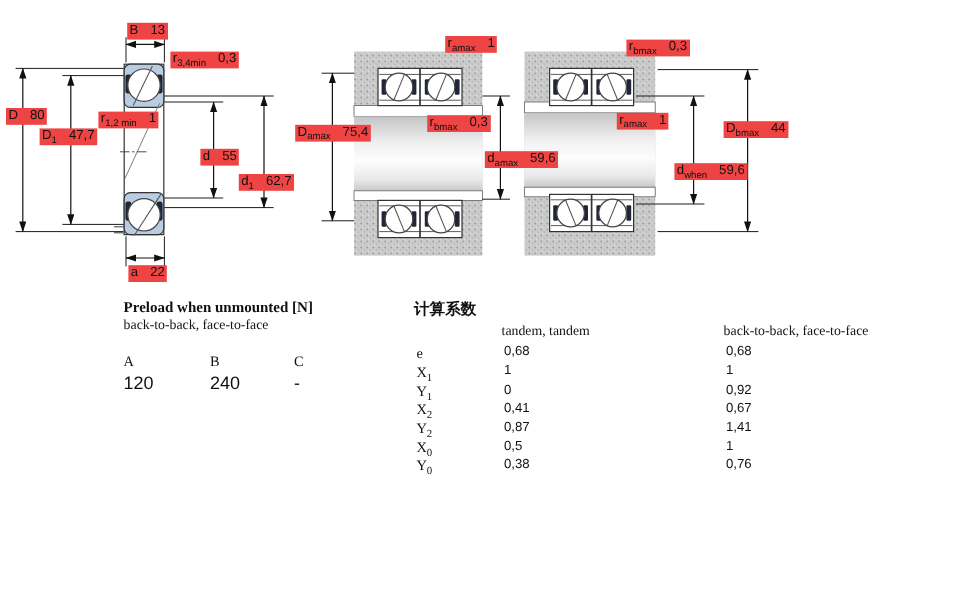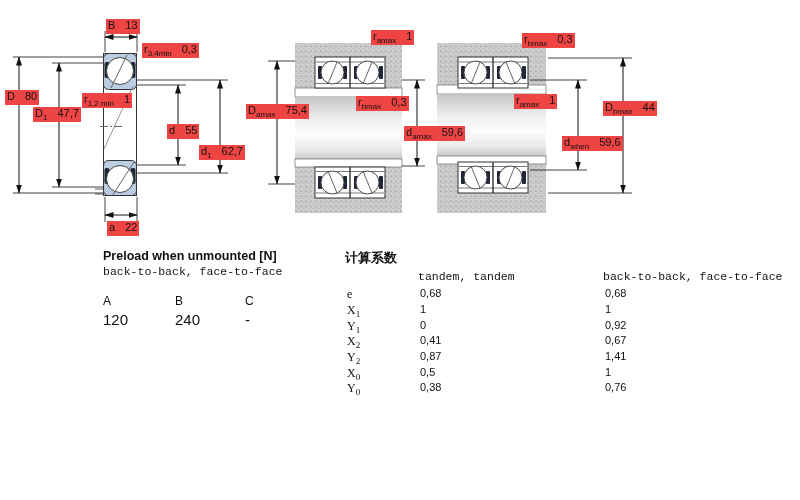--- a/index.html
+++ b/index.html
@@ -4,22 +4,22 @@
 <style>
   html,body{margin:0;padding:0;background:#fff;}
   #canvas{position:relative;width:800px;height:500px;background:#fff;overflow:hidden;
           font-family:"Liberation Sans",sans-serif;color:#111;}
   svg.drawing{position:absolute;left:0;top:0;}
   .dim{position:absolute;font-size:11px;line-height:13px;white-space:nowrap;
        background:#ef4444;padding:0 2px;color:#111;text-align:center;}
   .dim sub{font-size:8px;line-height:8px;}
   .dim .v{margin-left:10px;}
   .txt{position:absolute;white-space:nowrap;}
-  .serif{font-family:Liberation Sans, sans-serif;font-size:12px;}
-  .serif-sm{font-family:Liberation Mono, monospace;font-size:11.5px;}
+  .serif{font-family:Liberation Serif, serif;font-size:12px;}
+  .serif-sm{font-family:Liberation Serif, serif;font-size:11.5px;}
   .bold{font-weight:bold;}
   .val{font-family:"Liberation Sans",sans-serif;font-size:15px;}
   .frow{position:absolute;height:16px;}
   .frow .lab{position:absolute;left:0;font-family:"Liberation Serif",serif;font-size:12px;}
   .frow .lab sub{font-size:9px;}
   .frow .c1{position:absolute;left:73px;font-family:"Liberation Sans",sans-serif;font-size:11px;}
   .frow .c2{position:absolute;left:258px;font-family:"Liberation Sans",sans-serif;font-size:11px;}
 </style>
 </head>
 <body>

